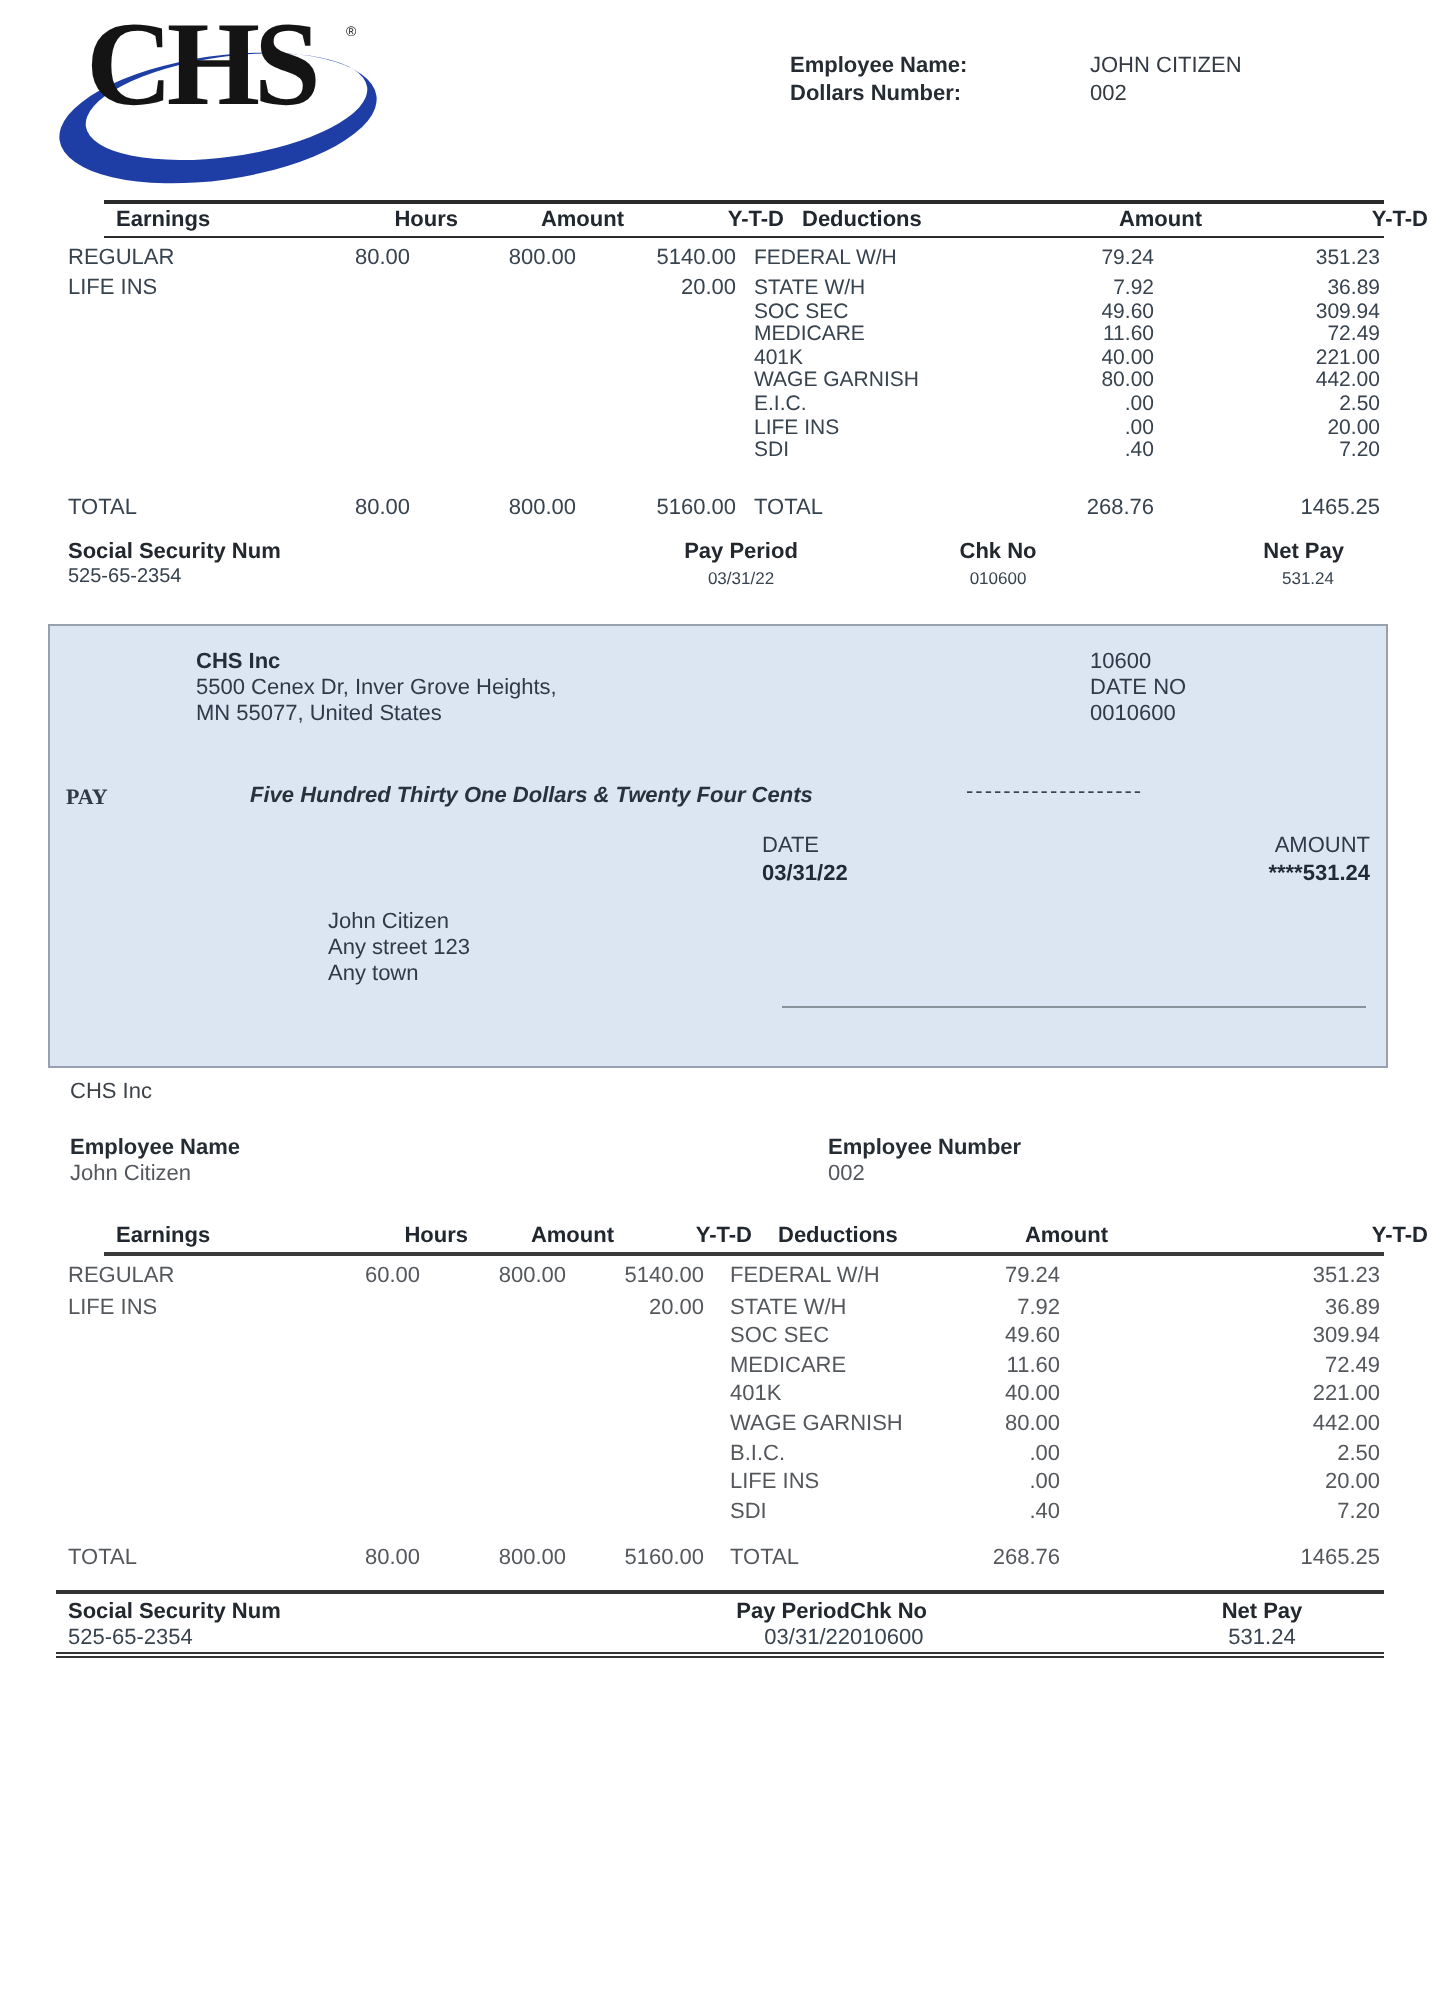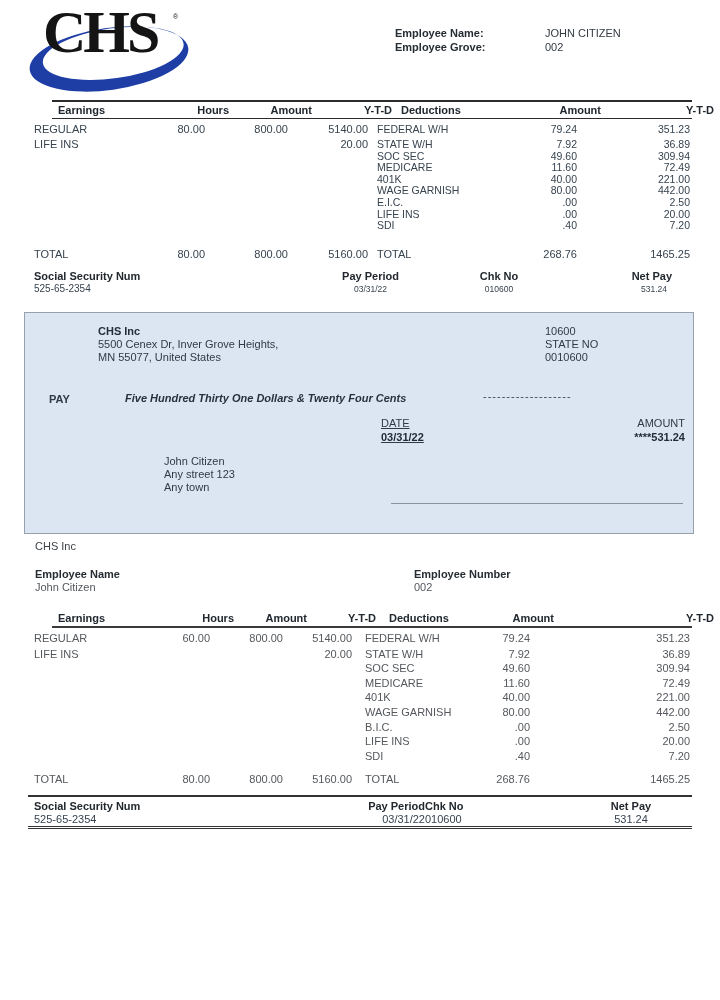--- a/index.html
+++ b/index.html
@@ -73,24 +73,24 @@
   .sb-net { left:565px; top:3px; width:76px; text-align:center; }
 
   
   .check {
     position:absolute; left:24px; top:312px; width:670px; height:222px;
     background:#dce6f2; border:1px solid #97a1ad; color:#2e3a47;
   }
   .chk-co { position:absolute; left:73px; top:12px; line-height:12.8px; }
   .chk-co .co-name { font-weight:bold; color:#222e3a; }
   .chk-no { position:absolute; left:520px; top:12px; line-height:13px; }
-  .chk-pay-label { position:absolute; left:24px; top:80px; font-weight:bold; }
+  .chk-pay-label { position:absolute; left:8px; top:80px; font-weight:bold;font-family:Liberation Serif, serif; }
   .chk-words { position:absolute; left:100px; top:79px; font-style:italic; font-weight:bold; color:#28323d;text-align:right; }
   .chk-dashes { position:absolute; left:458px; top:77px; letter-spacing:1px; color:#3a4552; }
-  .chk-date { position:absolute; left:356px; top:103px; line-height:14px;text-decoration:underline; }
+  .chk-date { position:absolute; left:356px; top:103px; line-height:14px; }
   .chk-amt { position:absolute; left:540px; top:103px; width:120px; text-align:right; line-height:14px; }
   .chk-val { font-weight:bold; color:#1f2a36; }
   .chk-payee { position:absolute; left:139px; top:142px; line-height:13px; }
   .chk-sig { position:absolute; left:366px; top:190px; width:292px; border-top:1px solid #8a929c; height:0; }
 
   .company-line { position:absolute; left:35px; top:540px; color:#3c4248; }
 
   .emp2 { position:absolute; top:568px; line-height:13px; }
   .emp2-name { left:35px; }
   .emp2-num { left:399px;margin-left:15px; }
@@ -117,21 +117,21 @@
           M164,54 a80,31 0 1 0 -160,0 a80,31 0 1 0 160,0 Z
           M160,49 a71,25 0 1 0 -142,0 a71,25 0 1 0 142,0 Z"></path>
       </g>
     </svg>
     <div class="logo-text">CHS</div>
     <div class="logo-mark">®</div>
   </div>
 
   <div class="emph emph-labels">
     <div>Employee Name:</div>
-    <div>Employee Grove:</div>
+    <div>Dollars Number:</div>
   </div>
   <div class="emph emph-values">
     <div>JOHN CITIZEN</div>
     <div>002</div>
   </div>
 
   <div class="stmt stmt-top">
     <div class="thead">
       <div class="egrid">
         <div>Earnings</div>
@@ -221,21 +221,21 @@
   </div>
 
   <div class="check">
     <div class="chk-co">
       <div class="co-name">CHS Inc</div>
       <div>5500 Cenex Dr, Inver Grove Heights,</div>
       <div>MN 55077, United States</div>
     </div>
     <div class="chk-no">
       <div>10600</div>
-      <div>STATE NO</div>
+      <div>DATE NO</div>
       <div>0010600</div>
     </div>
     <div class="chk-pay-label">PAY</div>
     <div class="chk-words">Five Hundred Thirty One Dollars &amp; Twenty Four Cents</div>
     <div class="chk-dashes">-------------------</div>
     <div class="chk-date">
       <div>DATE</div>
       <div class="chk-val">03/31/22</div>
     </div>
     <div class="chk-amt">

